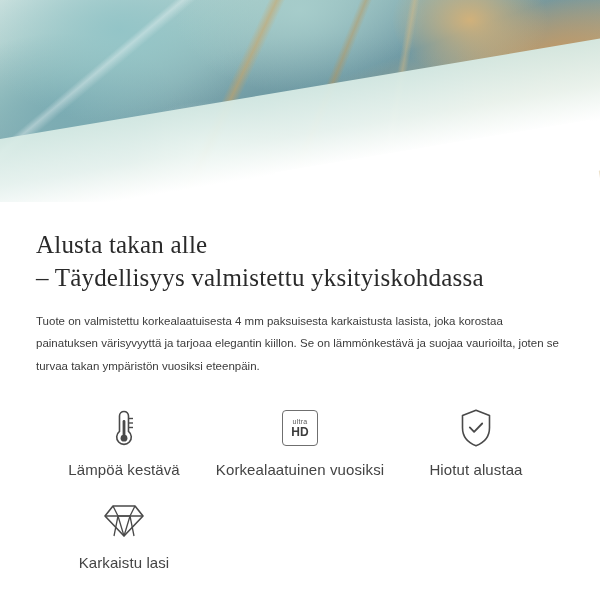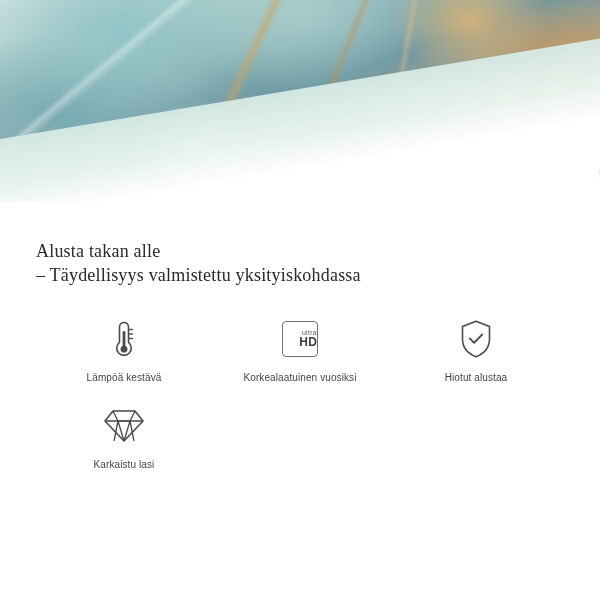--- a/index.html
+++ b/index.html
@@ -116,25 +116,25 @@
   }
   .sparkle.s1 { left: 520px; top: 160px; width: 46px; height: 46px; }
   .sparkle.s2 { left: 556px; top: 186px; width: 28px; height: 28px; }
   .sparkle.s3 { left: 498px; top: 190px; width: 18px; height: 18px; }
 
   
   .content {
     padding: 0 36px;
   }
   .headline {
-    margin: 12px 0 0 0;
+    margin: 0 0 0 0;
     font-family: "Liberation Serif", serif;
     font-weight: 400;
     color: #2a2a2a;
-    font-size: 18px;
+    font-size: 25px;
     line-height: 1.32;
     letter-spacing: 0.2px;
   }
   .headline .line2 {
     display: block;
   }
   .body-copy {
     margin: 16px 0 0 0;
     font-size: 11.5px;
     line-height: 1.95;
@@ -157,33 +157,33 @@
   }
   .feature-icon {
     width: 56px;
     height: 50px;
     display: flex;
     align-items: center;
     justify-content: center;
   }
   .feature-label {
     margin-top: 8px;
-    font-size: 10px;
+    font-size: 15px;
     color: #444444;
     text-align: left;
     letter-spacing: 0.1px;
   }
   .ultrahd-box {
     width: 34px;
     height: 34px;
     border: 1.4px solid #6f6f6f;
     border-radius: 4px;
     display: flex;
     flex-direction: column;
-    align-items: flex-end;
+    align-items: center;
     justify-content: center;
     line-height: 1.05;
   }
   .ultrahd-box .u1 {
     font-size: 7px;
     color: #5a5a5a;
     letter-spacing: 0.3px;
   }
   .ultrahd-box .u2 {
     font-size: 12px;
@@ -209,20 +209,21 @@
     <span class="sparkle s3"></span>
   </div>
 
   <div class="content">
 
     <h1 class="headline">
       <span>Alusta takan alle</span>
       <span class="line2">– Täydellisyys valmistettu yksityiskohdassa</span>
     </h1>
 
+    <p class="body-copy">Tuote on valmistettu korkealaatuisesta 4 mm paksuisesta karkaistusta lasista, joka korostaa painatuksen värisyvyyttä ja tarjoaa elegantin kiillon. Se on lämmönkestävä ja suojaa vaurioilta, joten se turvaa takan ympäristön vuosiksi eteenpäin.</p>
 
     <div class="features">
 
       <div class="feature">
         <div class="feature-icon">
           <svg width="26" height="40" viewBox="0 0 26 40">
             <path d="M13 3.5c-2.6 0-4.5 1.9-4.5 4.4v15.4a7.3 7.3 0 1 0 9 0V7.9c0-2.5-1.9-4.4-4.5-4.4z" fill="none" stroke="#4a4a4a" stroke-width="1.6"></path>
             <circle cx="13" cy="30.2" r="3.4" fill="#4a4a4a"></circle>
             <rect x="11.6" y="12" width="2.8" height="16" rx="1.4" fill="#4a4a4a"></rect>
             <line x1="18" y1="10.5" x2="22" y2="10.5" stroke="#4a4a4a" stroke-width="1.4"></line>

